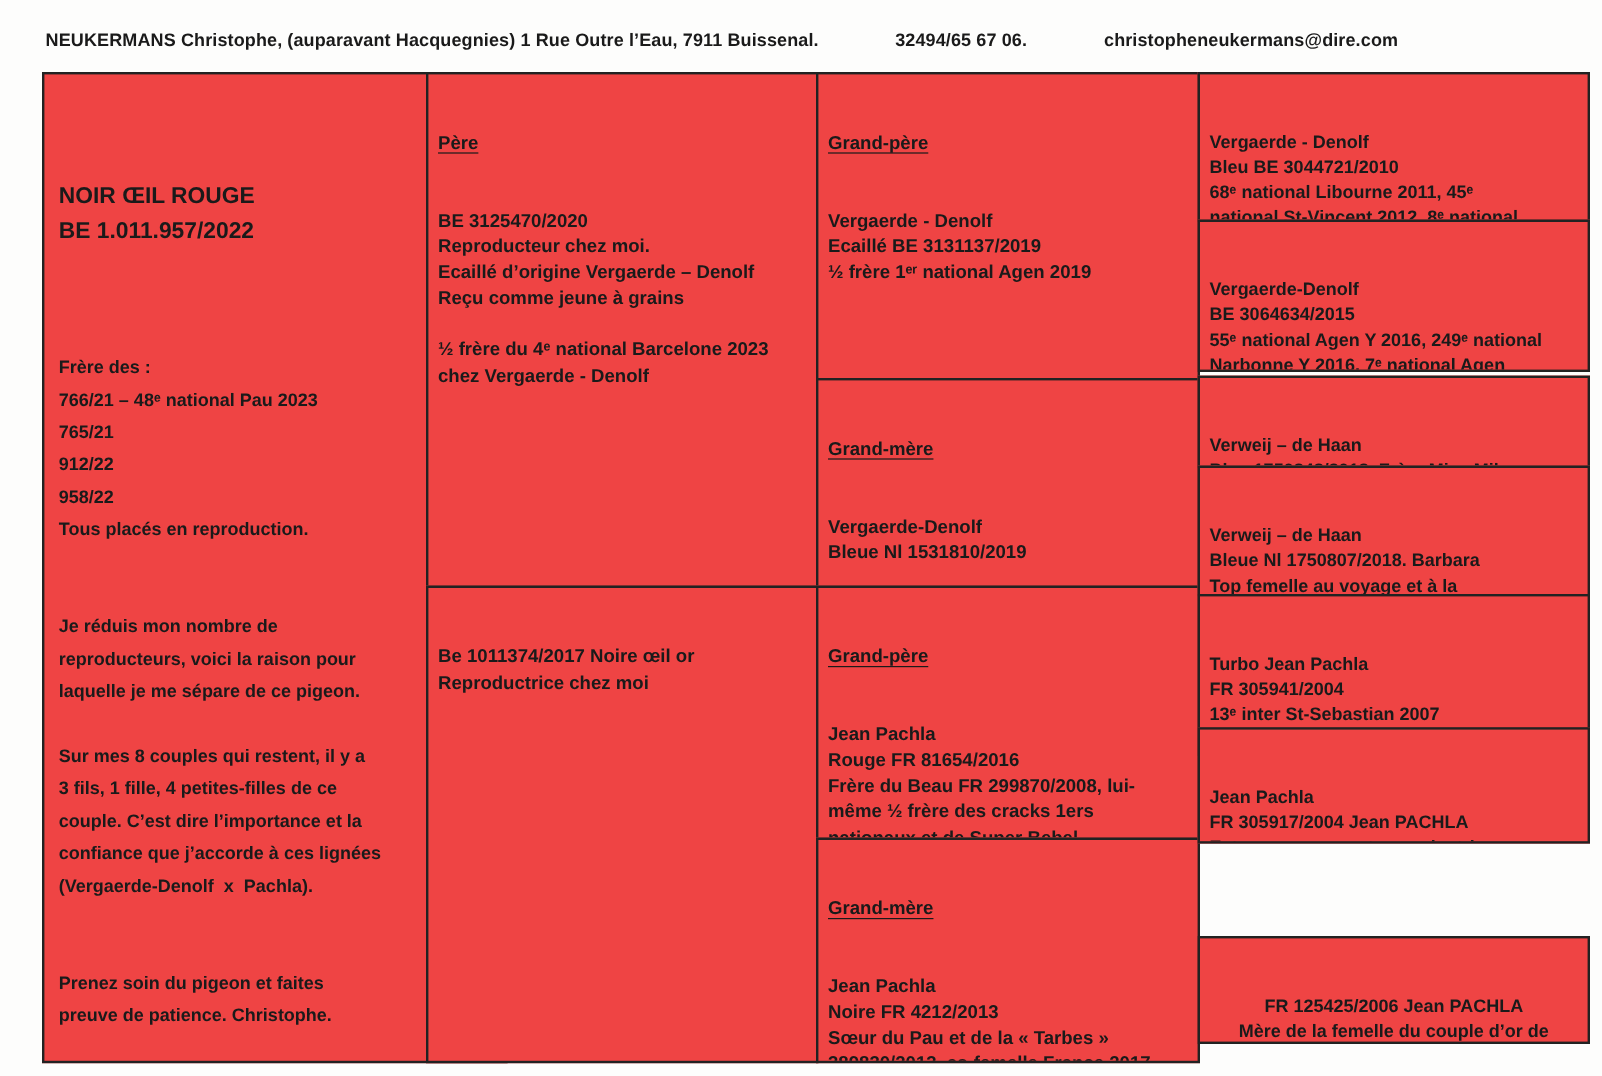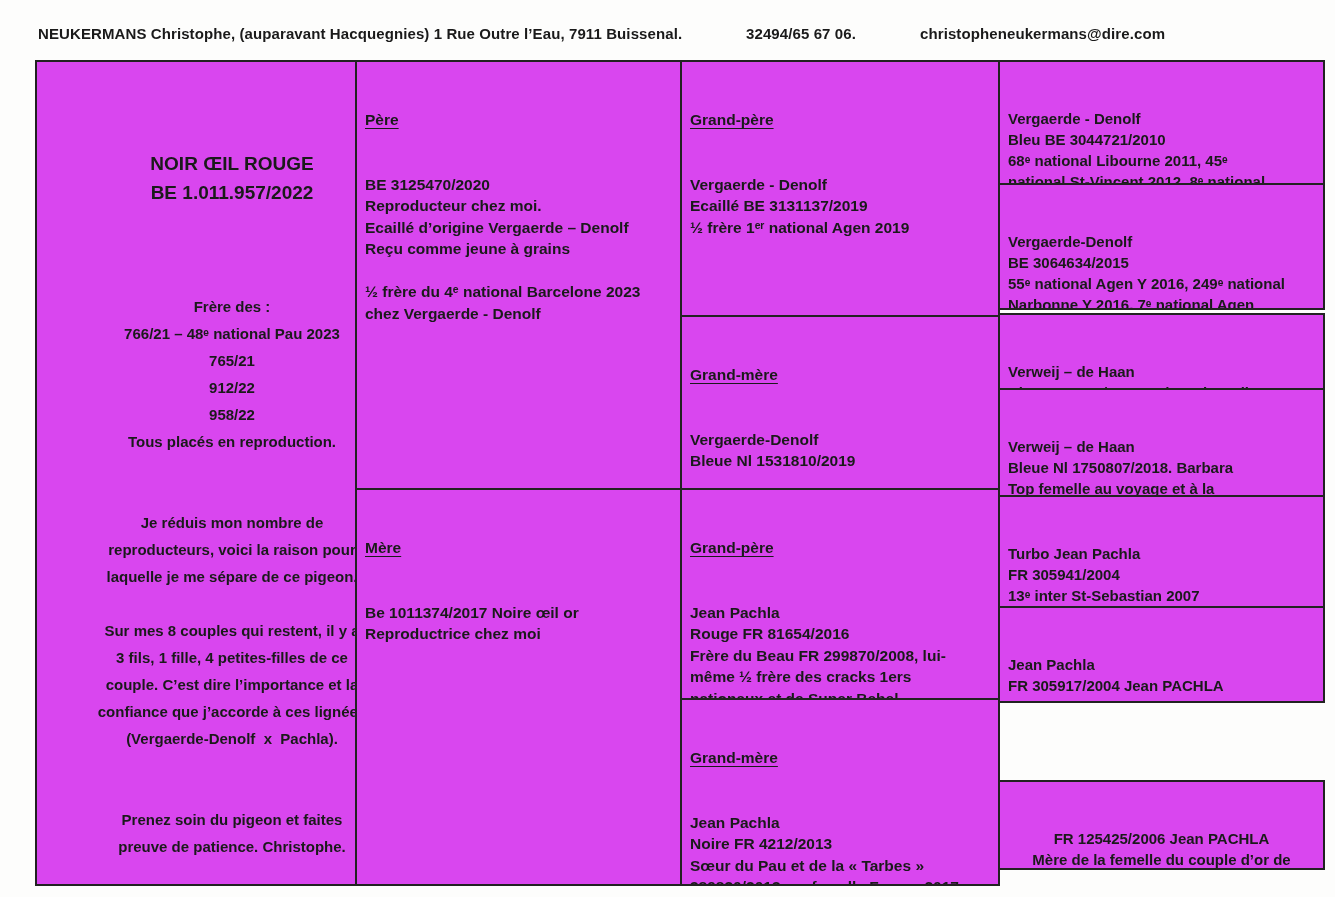--- a/index.html
+++ b/index.html
@@ -11,29 +11,29 @@
     -webkit-font-smoothing:antialiased;
   }
   .hdr-seg{position:absolute;top:25px;font-size:15px;white-space:nowrap;letter-spacing:.1px;}
   #hdr-owner{left:38px;}
   #hdr-phone{left:746px;}
   #hdr-email{left:920px;}
 
   .table{position:absolute;left:35px;top:60px;width:1290px;height:826px;}
   .cell{
     position:absolute;box-sizing:border-box;
-    border:2px solid #222;background:#d946ef;
+    border:2px solid #222;background:#ef4444;
     padding:4px 8px 2px 8px;
     font-size:15.5px;line-height:21.5px;
     white-space:pre-wrap;overflow:hidden;
   }
   .cell-title{text-decoration:underline;text-underline-offset:3px;}
 
   
-  #cell-subject{left:0;top:0;width:388px;height:826px;padding:14px 6px 6px 12px;text-align:center;}
+  #cell-subject{left:0;top:0;width:388px;height:826px;padding:14px 6px 6px 12px;}
   .subject-title{font-size:19px;line-height:29px;margin-top:30px;white-space:pre-wrap;}
   .subject-notes{margin-top:43px;font-size:15px;line-height:27px;white-space:pre-wrap;}
 
   
   #cell-pere{left:320px;top:0;width:327px;height:430px;}
   #cell-mere{left:320px;top:428px;width:327px;height:398px;}
 
   
   #cell-gp-pat{left:645px;top:0;width:320px;height:257px;}
   #cell-gm-pat{left:645px;top:255px;width:320px;height:175px;}
@@ -90,21 +90,20 @@
     <div class="cell-title">Père</div>
     <div class="cell-body">BE 3125470/2020
 Reproducteur chez moi.
 Ecaillé d’origine Vergaerde – Denolf
 Reçu comme jeune à grains
 
 ½ frère du 4ᵉ national Barcelone 2023
 chez Vergaerde - Denolf</div>
   </div>
   <div class="cell" id="cell-mere">
-    <div class="cell-title">Mère</div>
     <div class="cell-body">Be 1011374/2017 Noire œil or
 Reproductrice chez moi</div>
   </div>
 
   <div class="cell" id="cell-gp-pat">
     <div class="cell-title">Grand-père</div>
     <div class="cell-body">Vergaerde - Denolf
 Ecaillé BE 3131137/2019
 ½ frère 1ᵉʳ national Agen 2019</div>
   </div>

